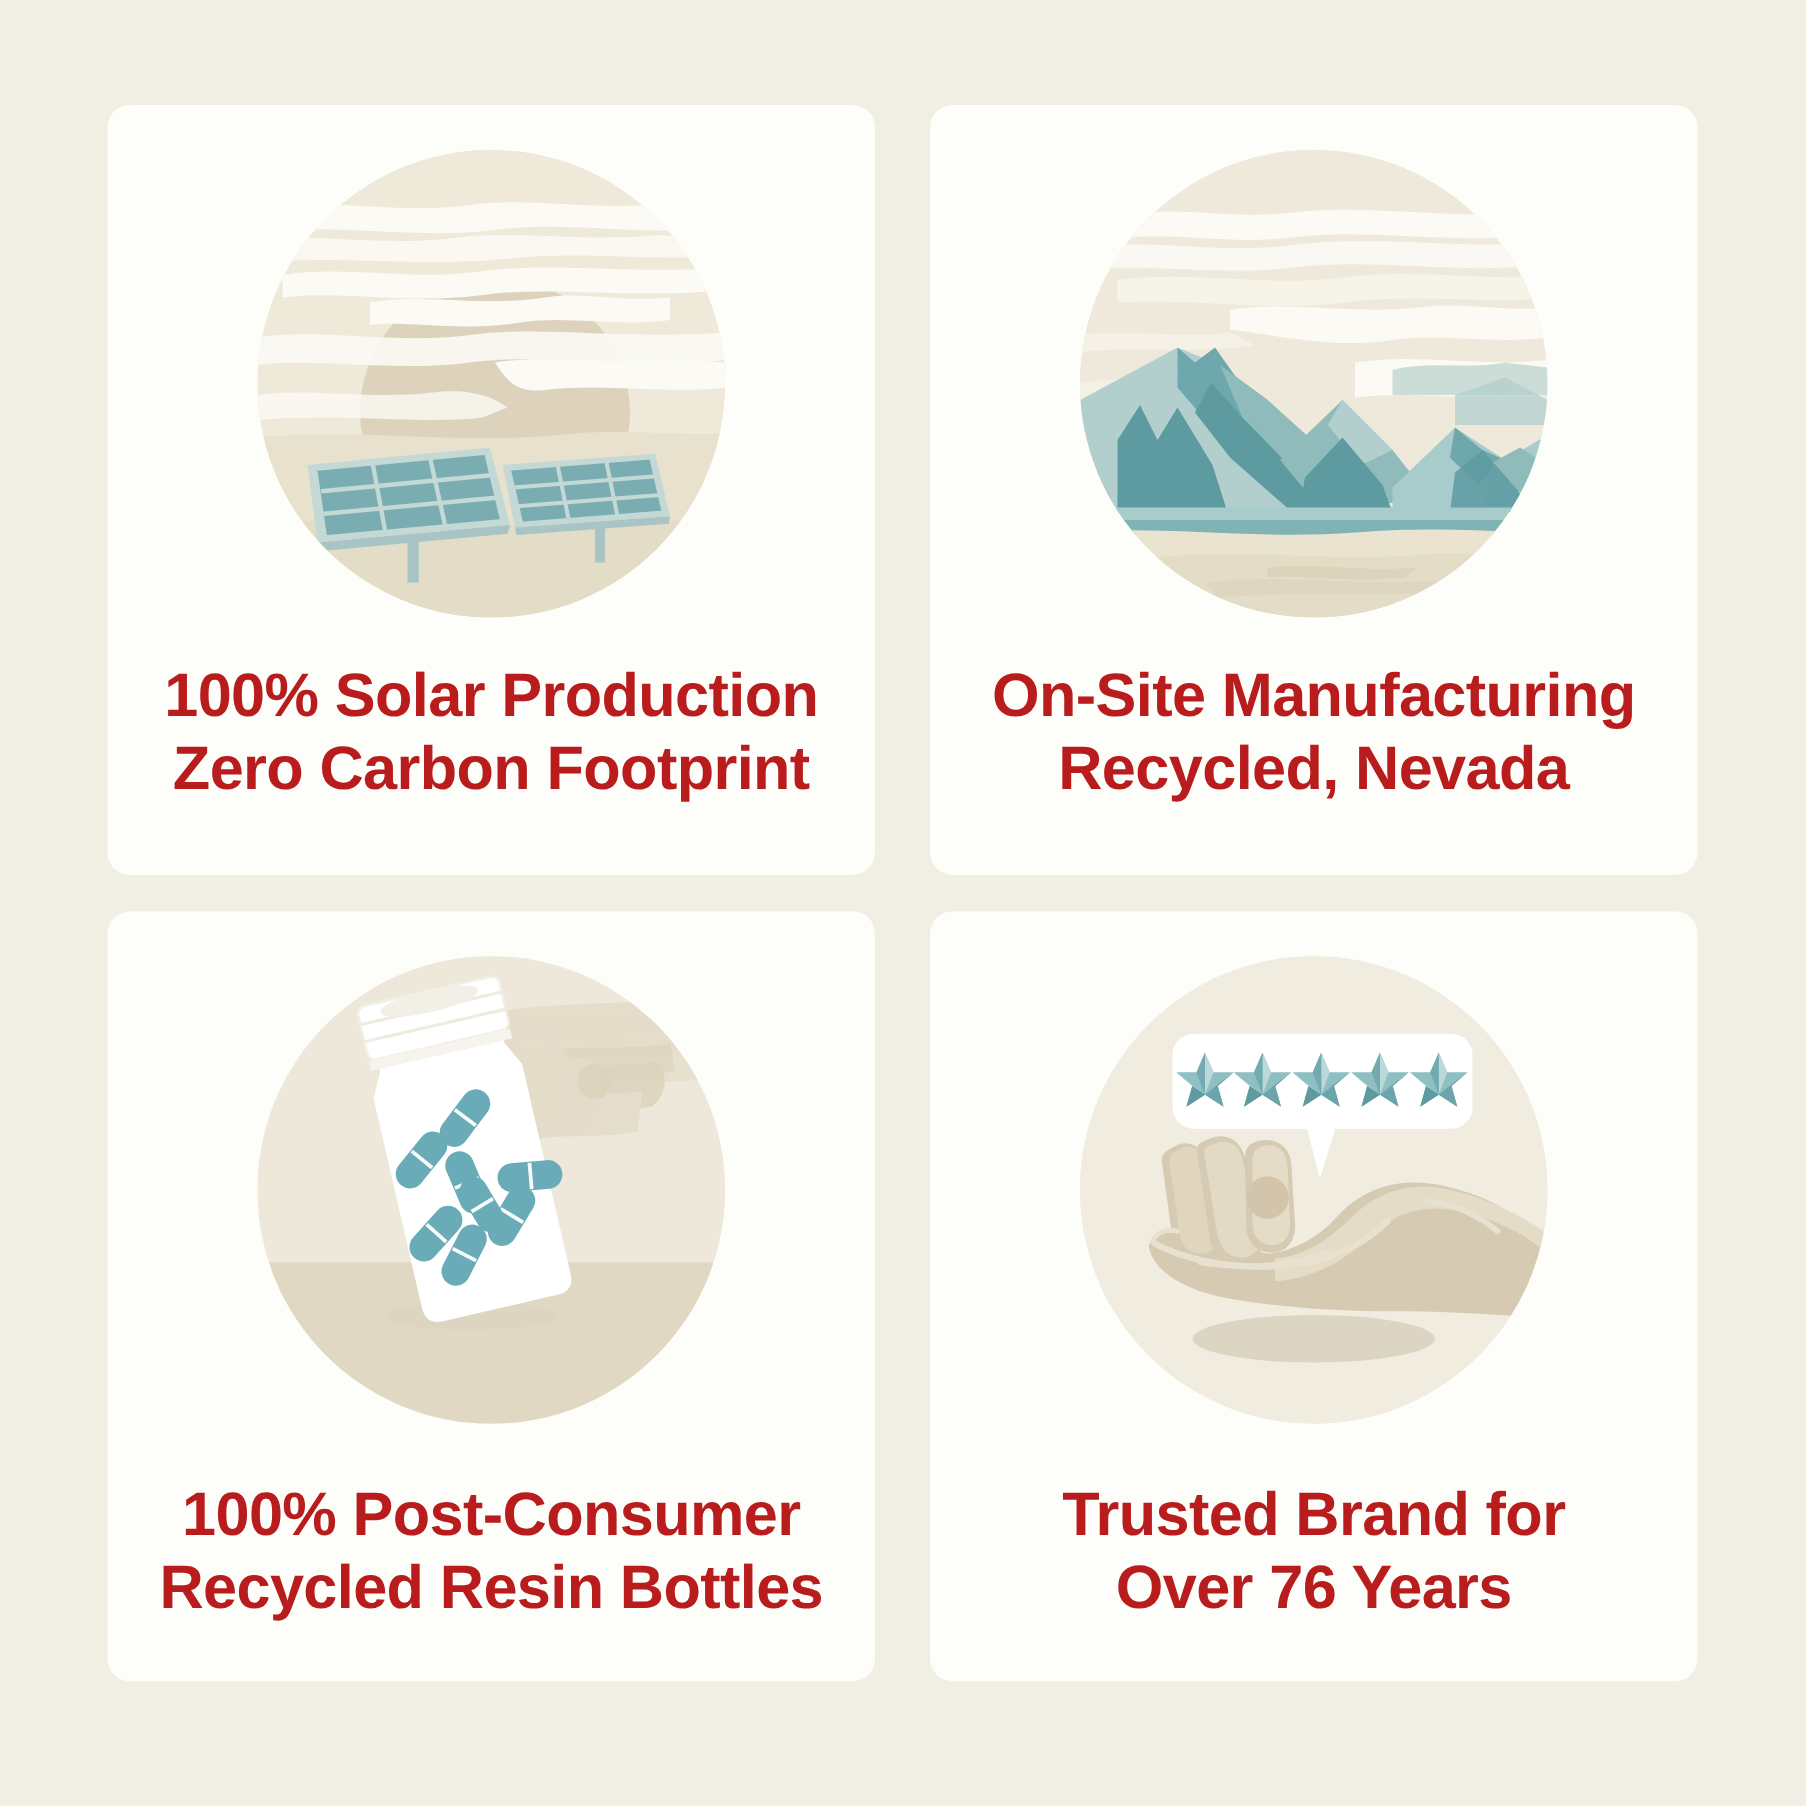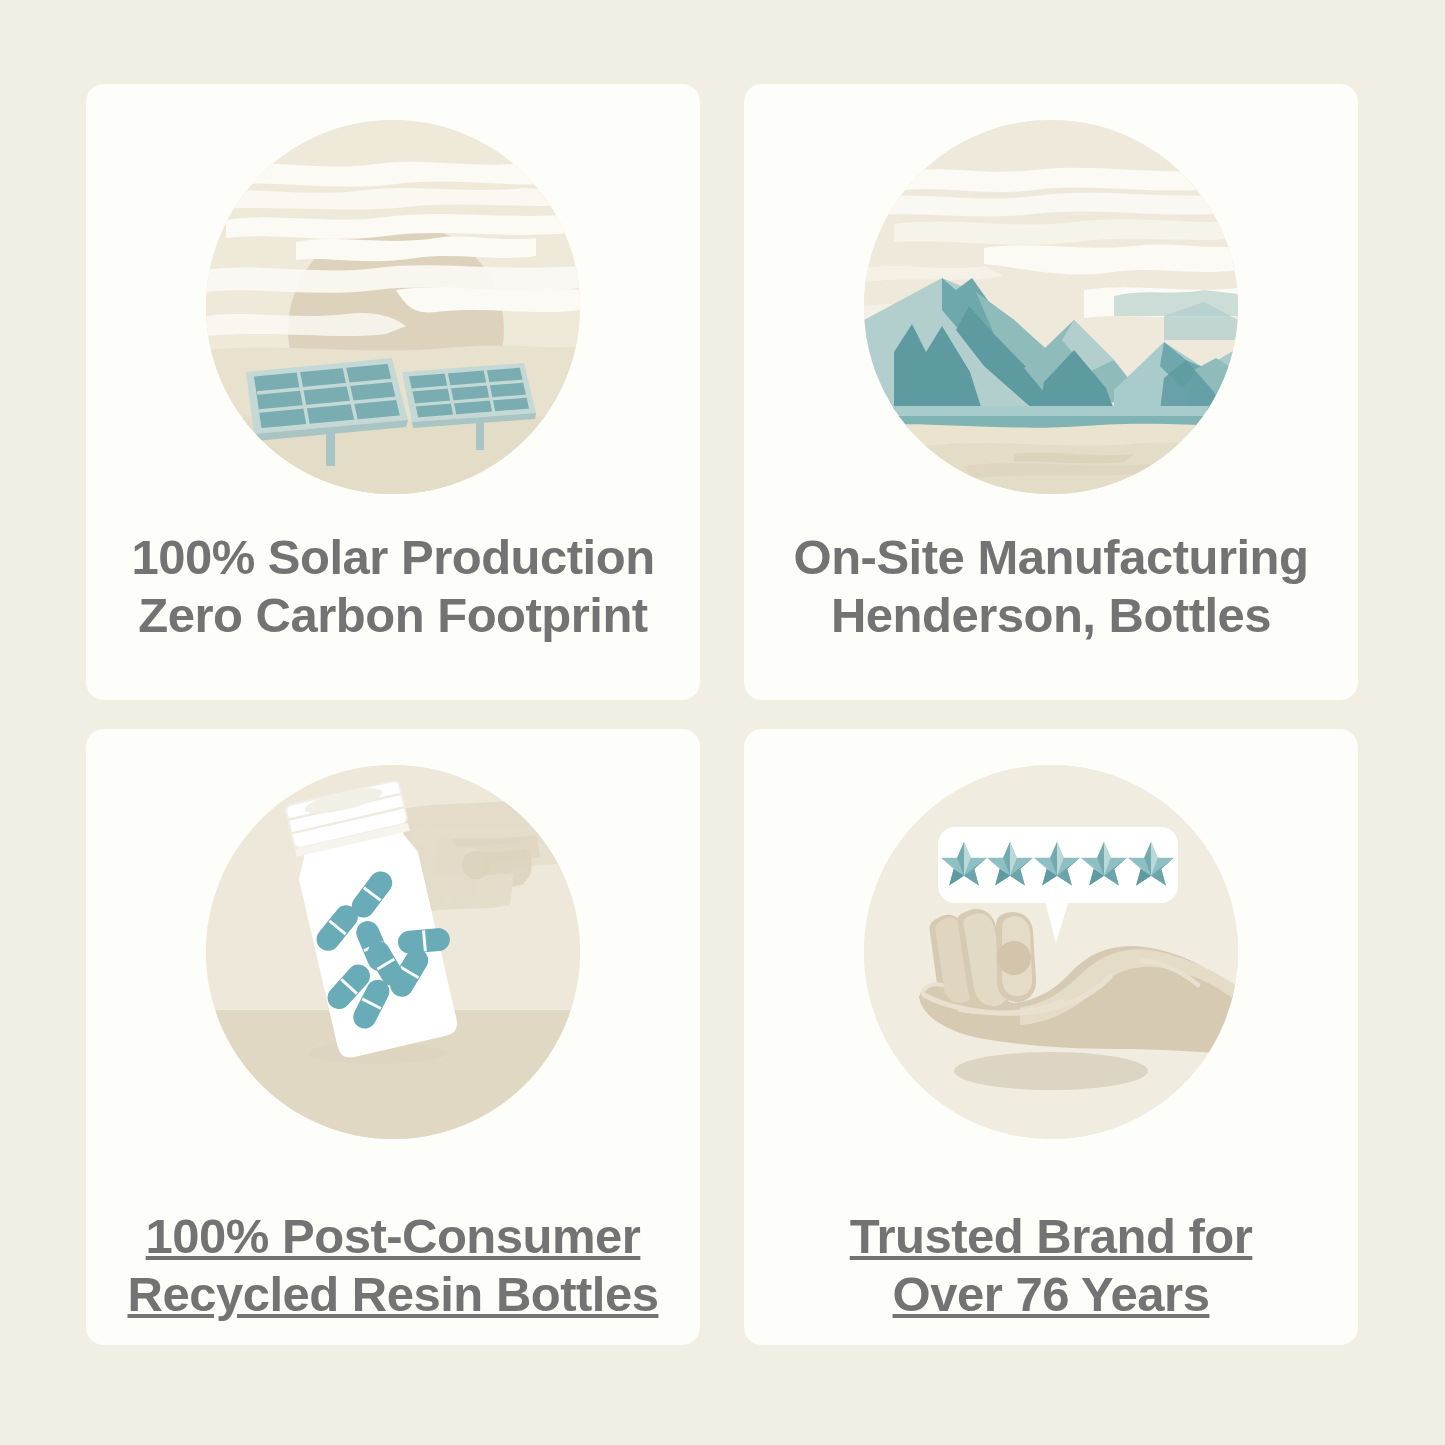--- a/index.html
+++ b/index.html
@@ -40,34 +40,33 @@
     position: relative;
     width: 374px;
     height: 374px;
     border-radius: 50%;
     overflow: hidden;
     margin-top: 36px;
     background: #efece0;
   }
 
   .benefit-title {
-    color: #737373;
+    color: #b91c1c;
     font-size: 49px;
     font-weight: bold;
     line-height: 58px;
     text-align: center;
     letter-spacing: -0.5px;
     margin-top: 34px;
     padding: 0 12px;
     white-space: pre-line;
   }
 
   .card-bottom-row .benefit-title {
-    margin-top: 68px;
-    text-decoration: underline;
+    margin-top: 44px;
   }
 
   svg { display: block; }
 </style>
 </head>
 <body>
 
 <div id="benefits-grid">
 
   <div class="benefit-card card-top-row">
@@ -152,21 +151,21 @@
         <rect x="0" y="286" width="374" height="12" fill="#a8cbcc"></rect>
         <rect x="0" y="296" width="374" height="12" fill="#7fb3b4"></rect>
 
         <path d="M0 306 C60 300 140 312 220 306 C300 300 340 308 374 304 L374 374 L0 374 Z" fill="#e9e3d0"></path>
         <path d="M60 326 C130 318 200 330 270 324 C310 320 345 326 374 322 L374 374 L60 374 Z" fill="#e3dcc6"></path>
         <path d="M100 346 C160 338 220 350 290 344 L320 350 C260 360 180 352 110 358 Z" fill="#ddd5bf" opacity="0.85"></path>
         <path d="M150 334 C190 330 230 338 270 334 L260 342 C220 346 180 340 150 342 Z" fill="#d8cfb6" opacity="0.7"></path>
       </svg>
     </div>
     <div class="benefit-title">On-Site Manufacturing
-Henderson, Bottles</div>
+Recycled, Nevada</div>
   </div>
 
   <div class="benefit-card card-bottom-row">
     <div class="illustration-circle">
       <svg viewBox="0 0 374 374" width="374" height="374">
         <rect x="0" y="0" width="374" height="374" fill="#eee8da"></rect>
         <rect x="0" y="245" width="374" height="129" fill="#e0d8c2"></rect>
 
         <g fill="#e3dcc9" opacity="0.95">
           <path d="M195 44 C240 36 300 40 374 30 L374 74 C310 82 250 78 200 86 C186 76 186 56 195 44 Z"></path>

